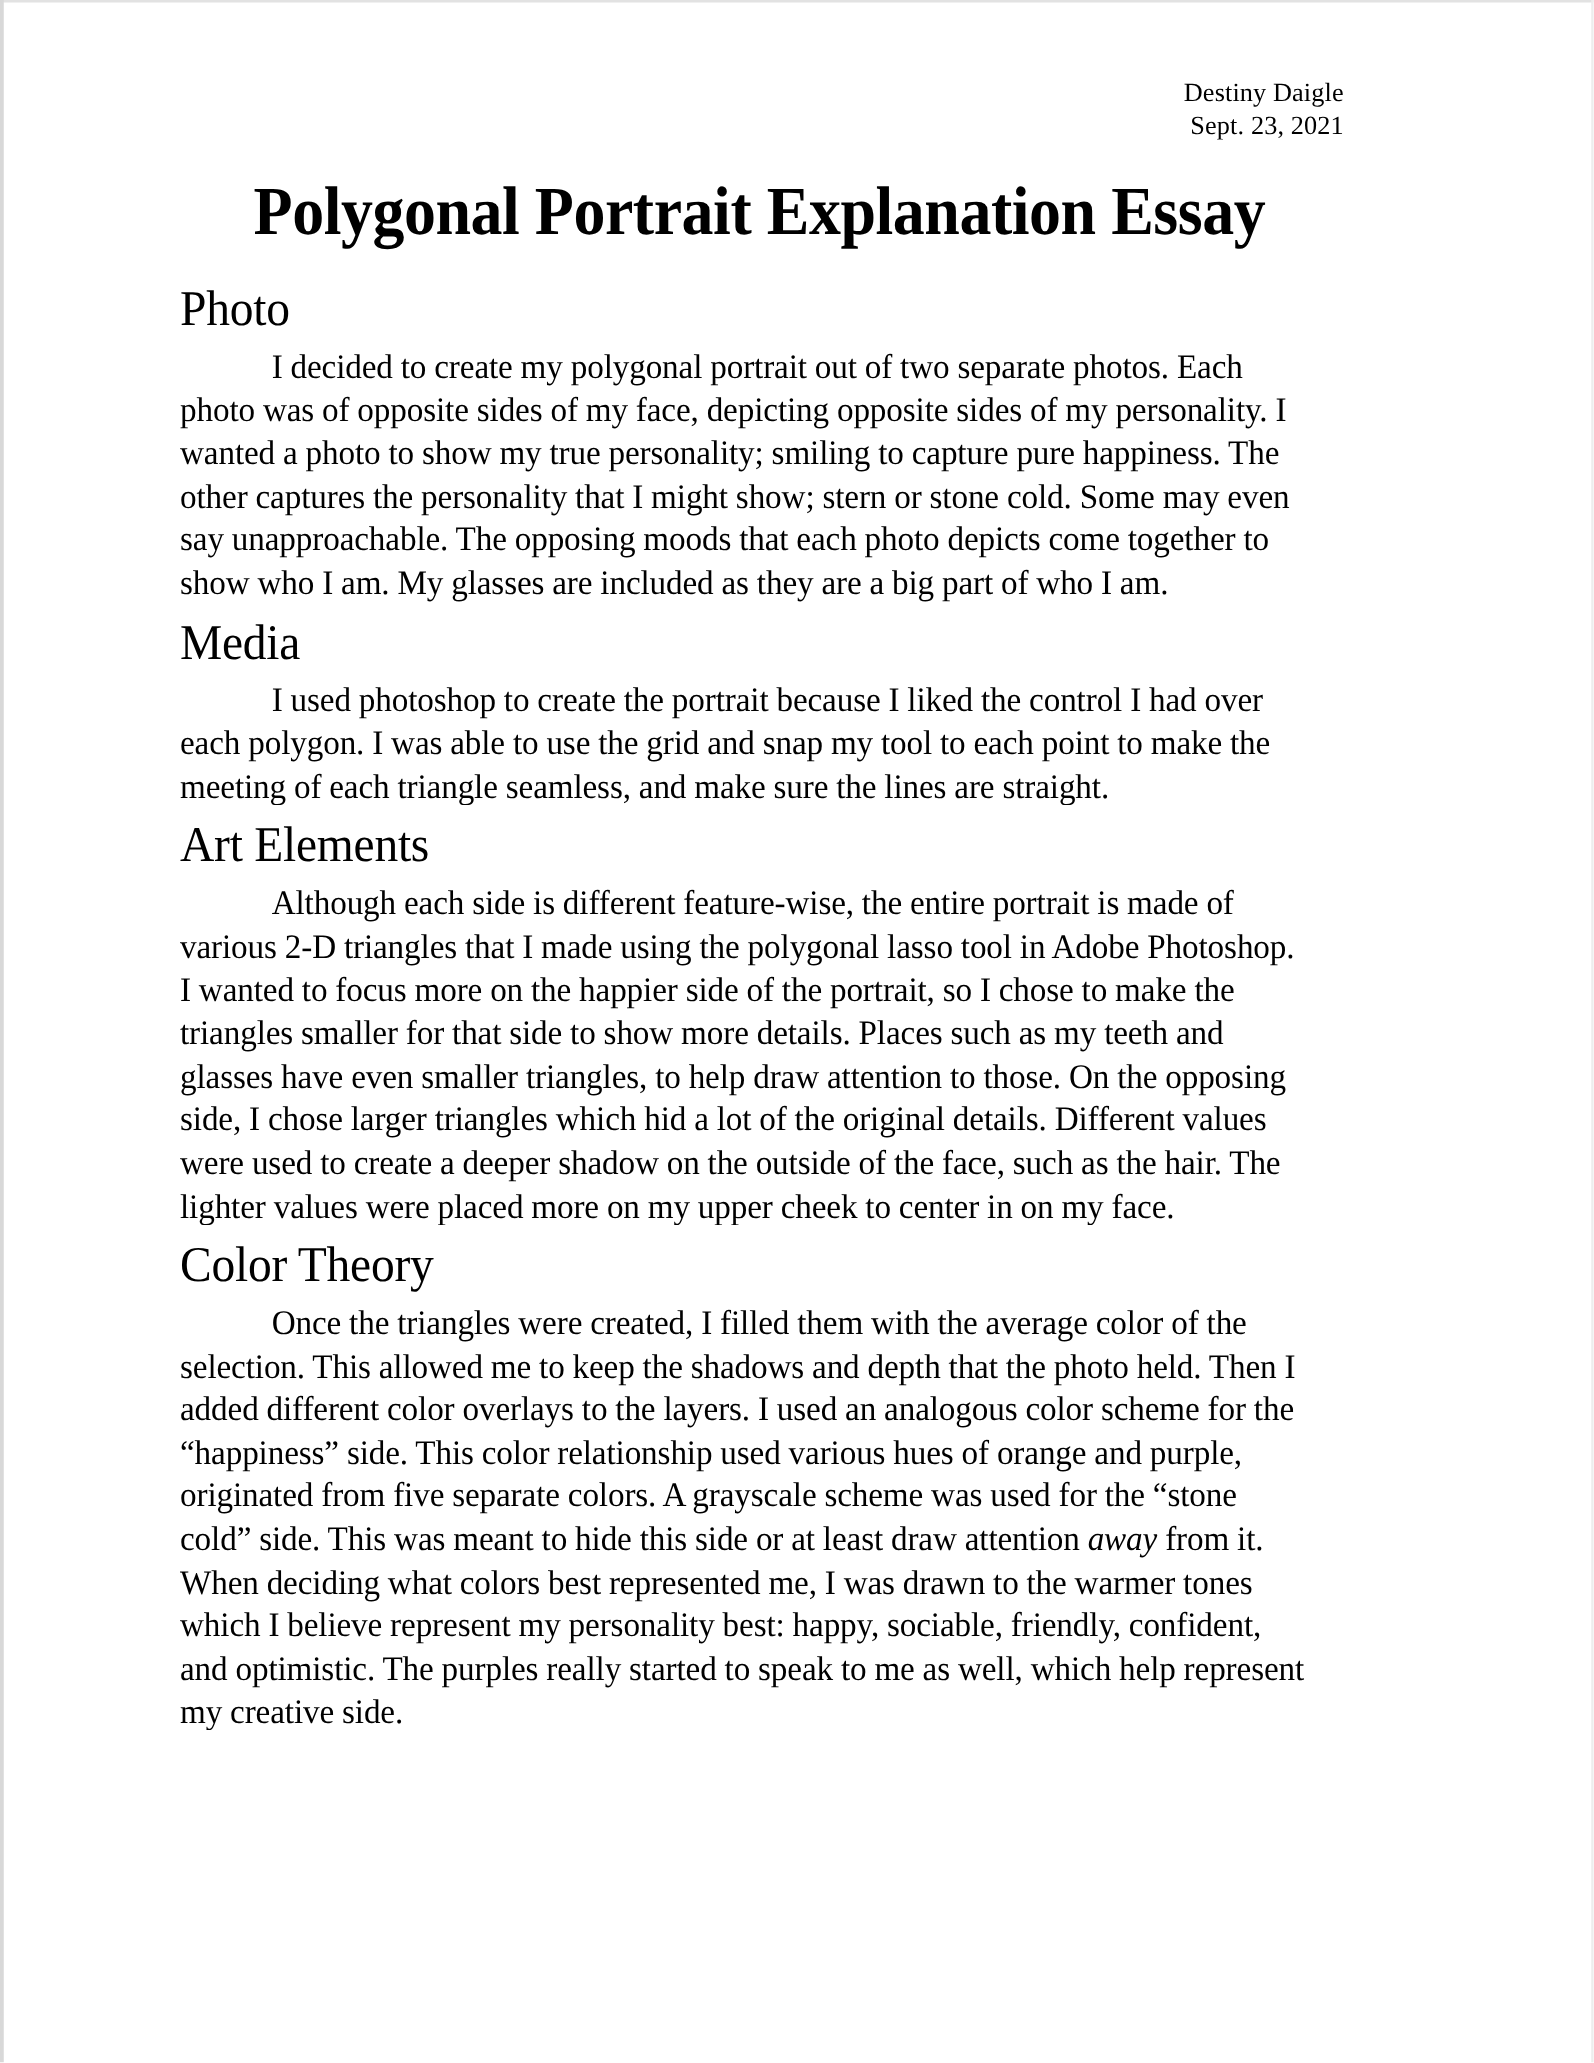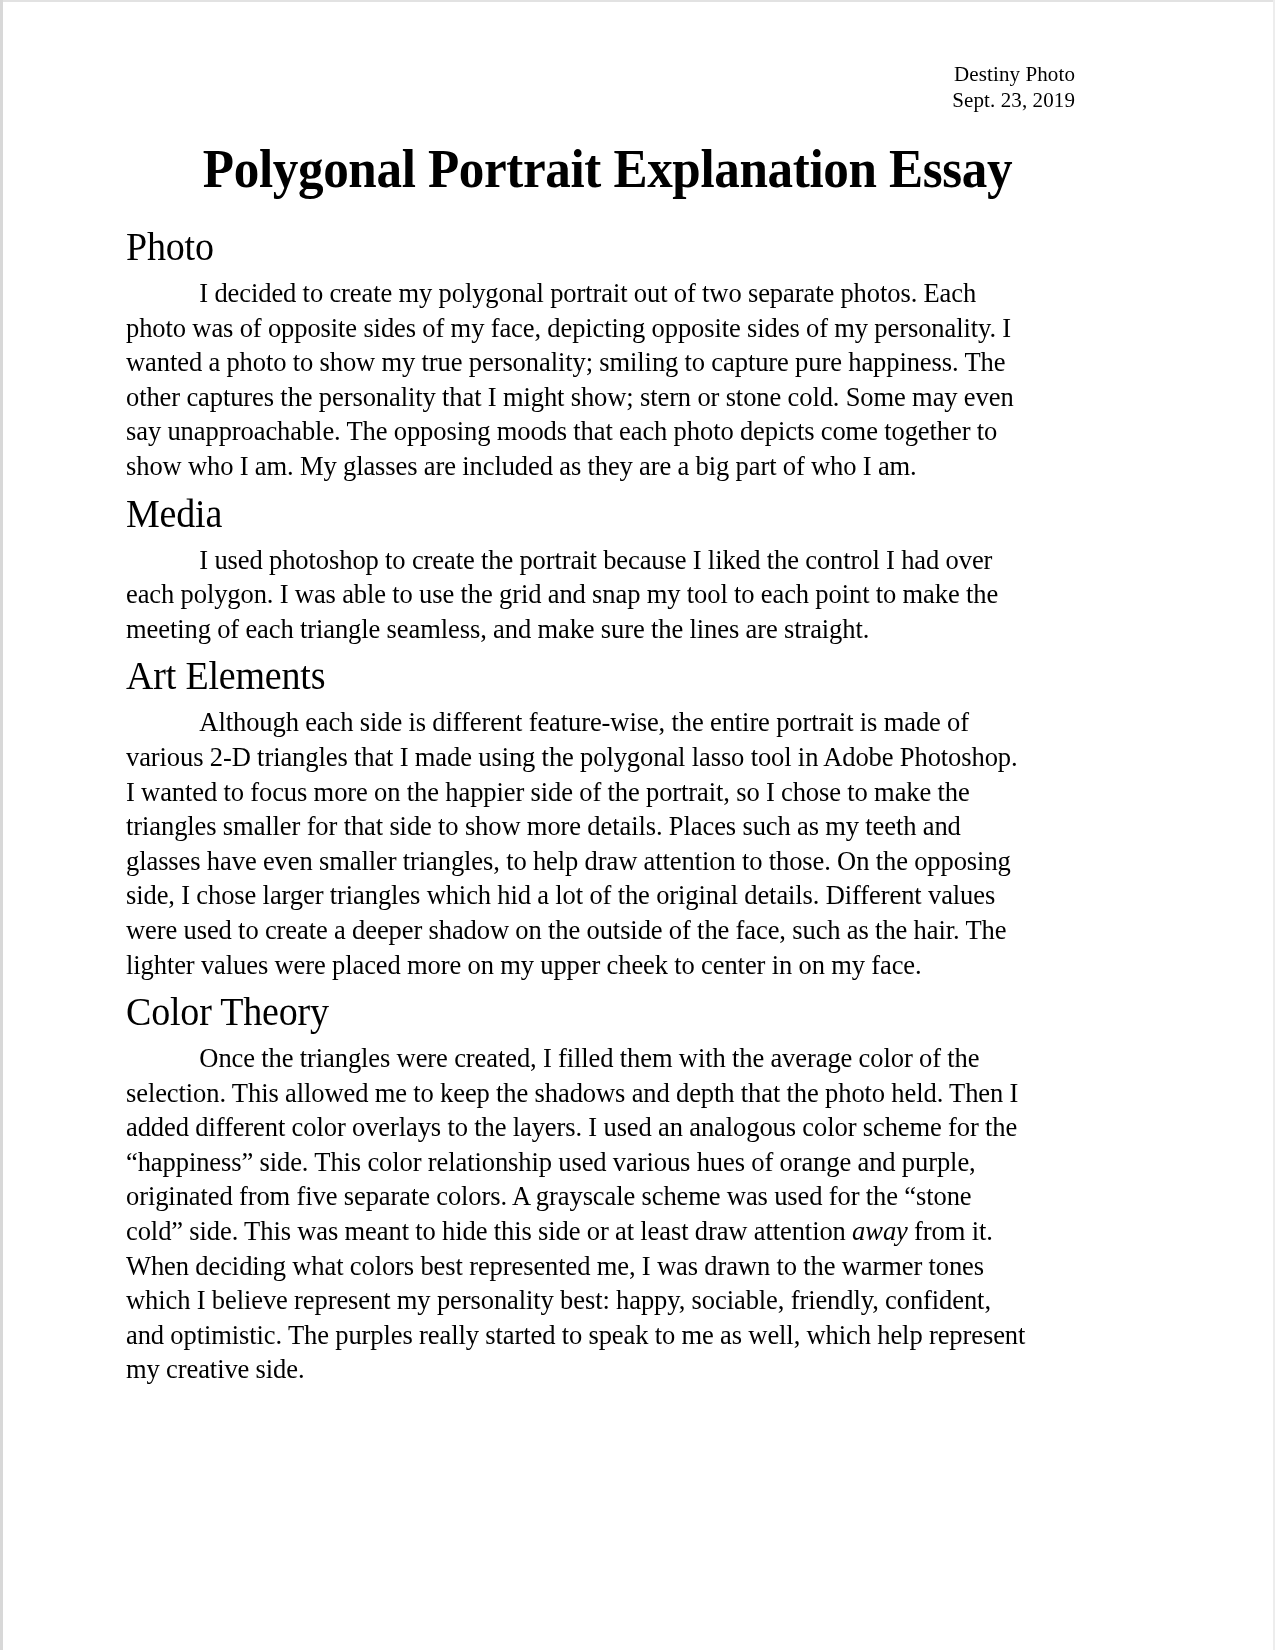--- a/index.html
+++ b/index.html
@@ -64,21 +64,21 @@
     font-size: 55px;
     line-height: 62px;
     font-weight: bold;
     letter-spacing: -0.4px;
     transform: scaleX(0.93);
     transform-origin: center top;
   }
 
   .content {
     position: absolute;
-    left: 126px;
+    left: 144px;
     top: 222px;
     width: 938px;
   }
 
   h2.section-heading {
     margin: 0;
     padding: 0;
     font-size: 40px;
     line-height: 50px;
     font-weight: normal;
@@ -117,22 +117,22 @@
 </head>
 <body>
 
 <div class="scan-edge-top"></div>
 <div class="scan-edge-left"></div>
 <div class="scan-edge-right"></div>
 
 <div class="page">
 
   <div class="doc-header">
-    <div>Destiny Photo</div>
-    <div>Sept. 23, 2019</div>
+    <div>Destiny Daigle</div>
+    <div>Sept. 23, 2021</div>
   </div>
 
   <div class="doc-title">Polygonal Portrait Explanation Essay</div>
 
   <div class="content">
 
     <section class="sec-photo">
       <h2 class="section-heading">Photo</h2>
       <p class="body-text">I decided to create my polygonal portrait out of two separate photos. Each photo was of opposite sides of my face, depicting opposite sides of my personality. I wanted a photo to show my true personality; smiling to capture pure happiness. The other captures the personality that I might show; stern or stone cold. Some may even say unapproachable. The opposing moods that each photo depicts come together to show who I am. My glasses are included as they are a big part of who I am.</p>
     </section>

